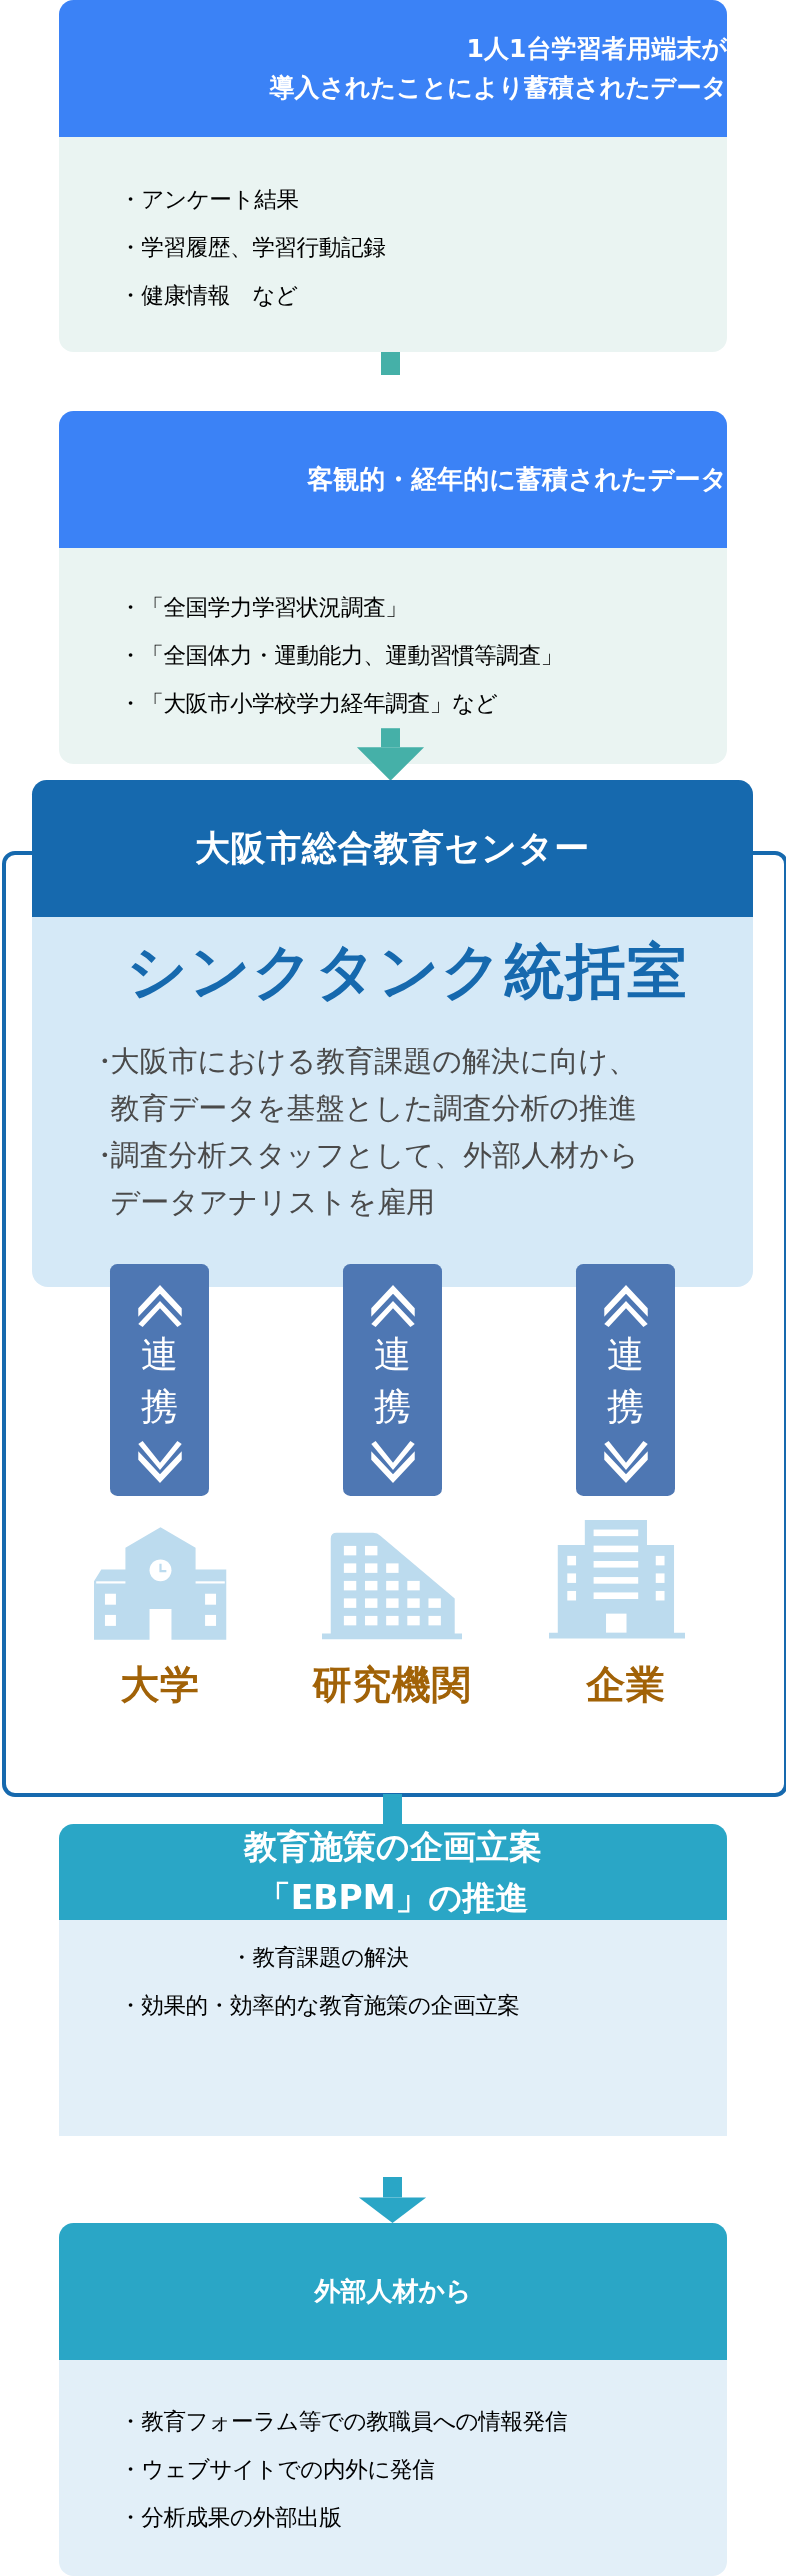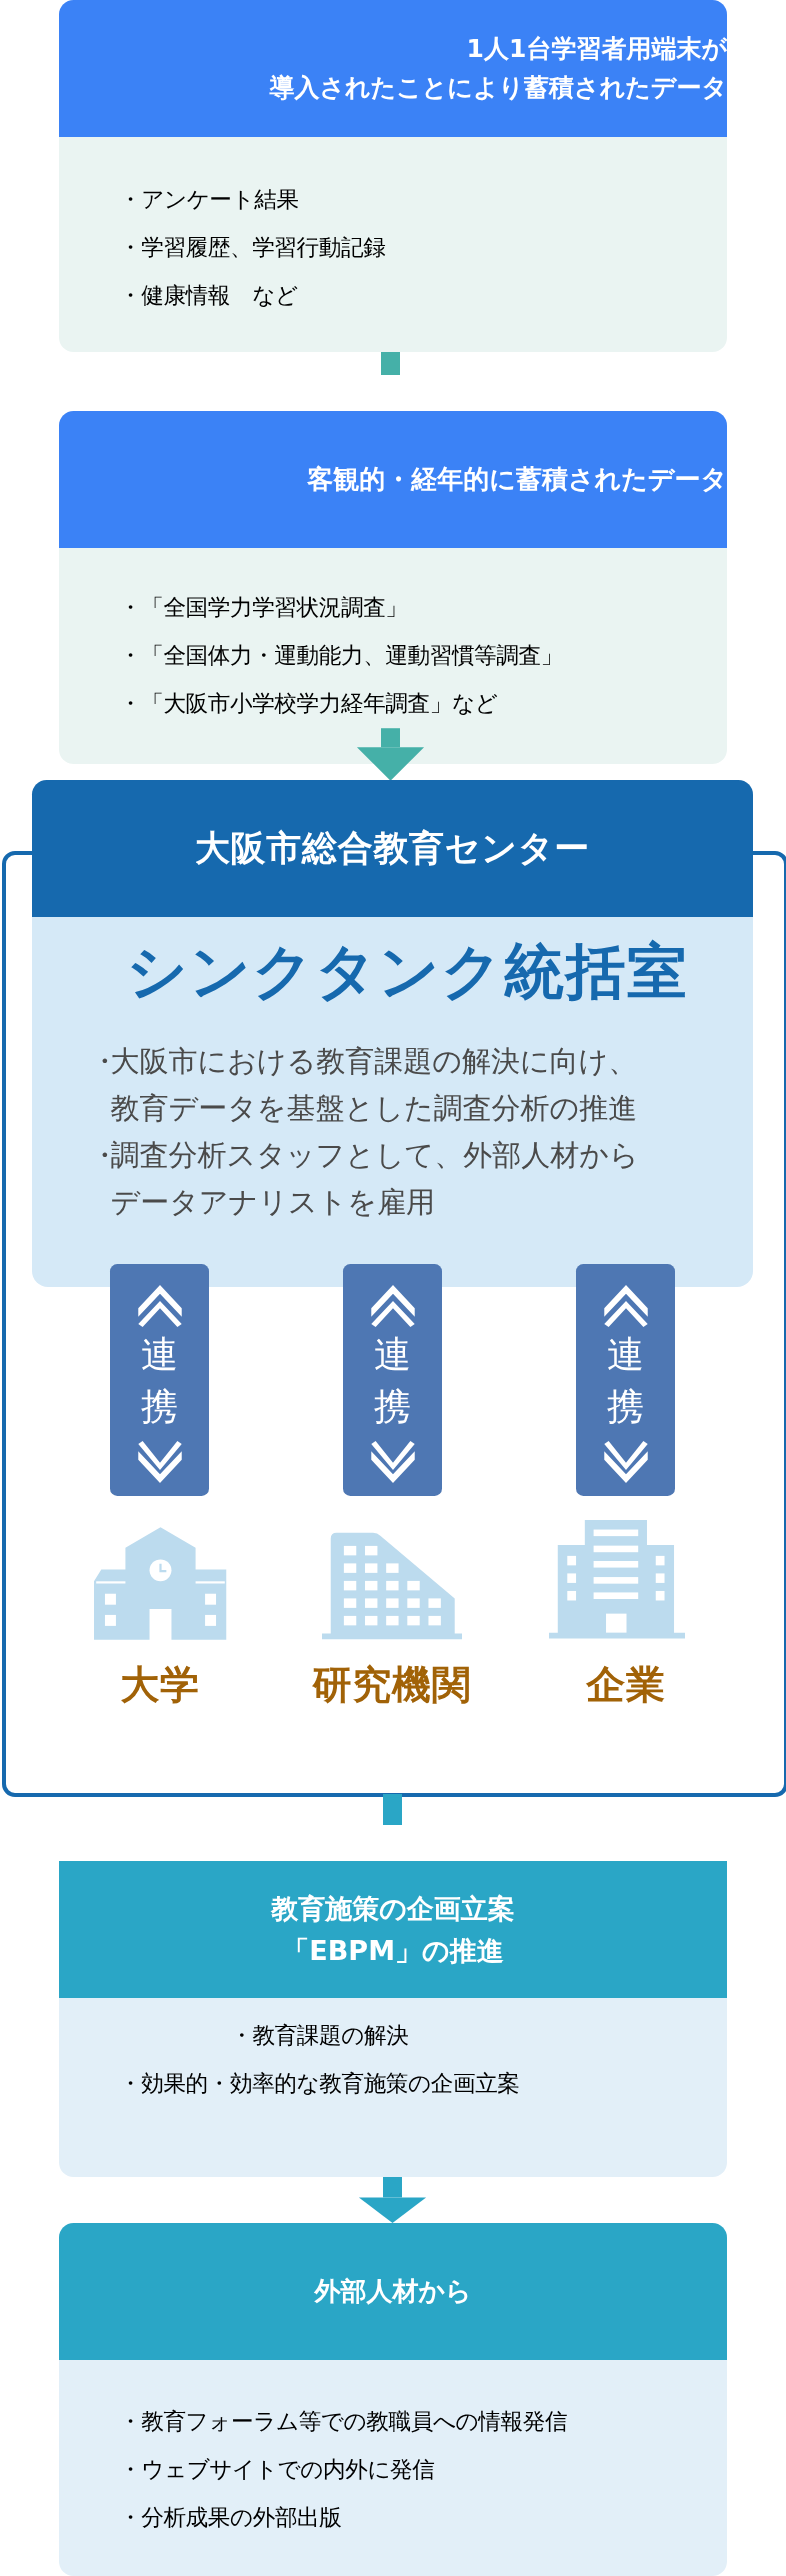--- a/index.html
+++ b/index.html
@@ -197,21 +197,21 @@
   </g>
 </svg>
 
 <div class="partner-label" style="left:65px;">大学</div>
 <div class="partner-label" style="left:297px;">研究機関</div>
 <div class="partner-label" style="left:531px;">企業</div>
 
 <div class="connector" style="left:383px; top:1794px; width:19px; height:31px; background:#2aa6c6;"></div>
 
 <div class="box" style="top:1824px; height:353px;">
-  <div class="box-head cyan-head" style="height:137px; font-size:27px;margin-top:37px;">
+  <div class="box-head cyan-head" style="height:96px; font-size:33px;">
     <div>教育施策の企画立案</div>
     <div>「EBPM」の推進</div>
   </div>
   <div class="box-body cyan-body" style="height:216px;">
     <ul class="bullets" style="top:13px;text-align:center;">
       <li>教育課題の解決</li>
       <li>効果的・効率的な教育施策の企画立案</li>
     </ul>
   </div>
 </div>

